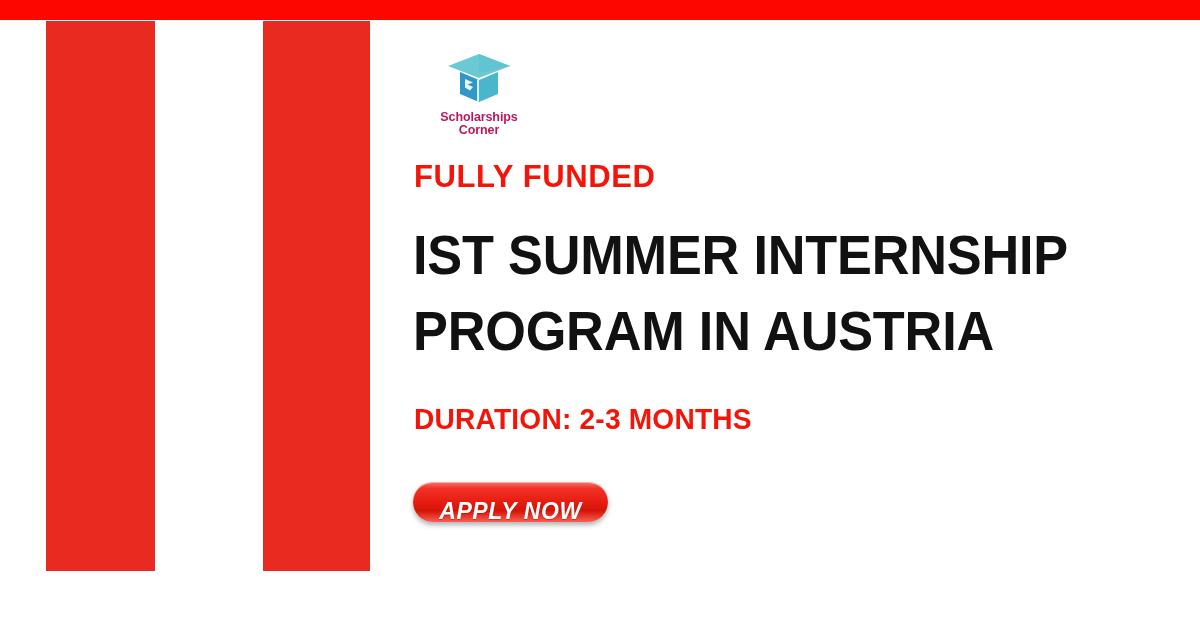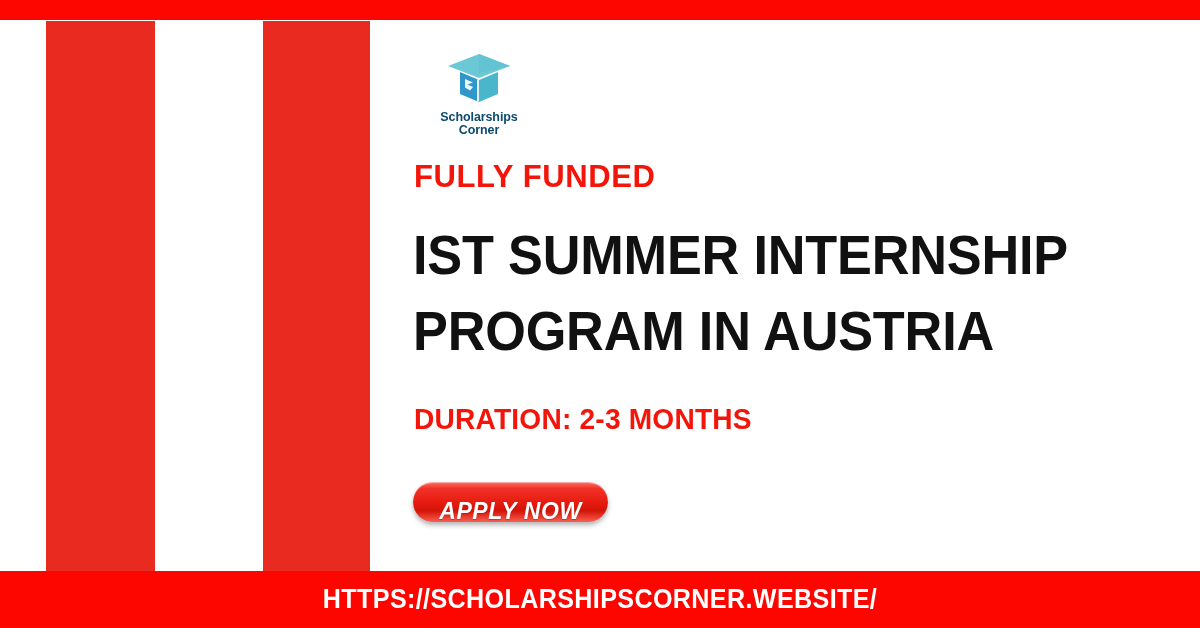--- a/index.html
+++ b/index.html
@@ -78,21 +78,21 @@
   .logo-mark {
     width: 66px;
     height: 58px;
     margin: 0 auto;
     display: block;
   }
   .logo-text {
     margin-top: 2px;
     font-size: 12.5px;
     font-weight: bold;
-    color: #0c4a6e;
+    color: #be185d;
     line-height: 1.06;
     letter-spacing: -0.1px;
   }
   .logo-text .l2 { display: block; }
 
   
   .eyebrow {
     position: absolute;
     left: 1px;
     top: 137px;
@@ -197,17 +197,14 @@
       <span class="hl-line">IST SUMMER INTERNSHIP</span>
       <span class="hl-line">PROGRAM IN AUSTRIA</span>
     </div>
 
     <div class="duration">DURATION: 2-3 MONTHS</div>
 
     <button class="apply-btn">APPLY NOW</button>
 
   </div>
 
-  <div class="bar-bottom">
-    <span class="footer-url">HTTPS://SCHOLARSHIPSCORNER.WEBSITE/</span>
-  </div>
 
 </div>
 
 </body></html>

